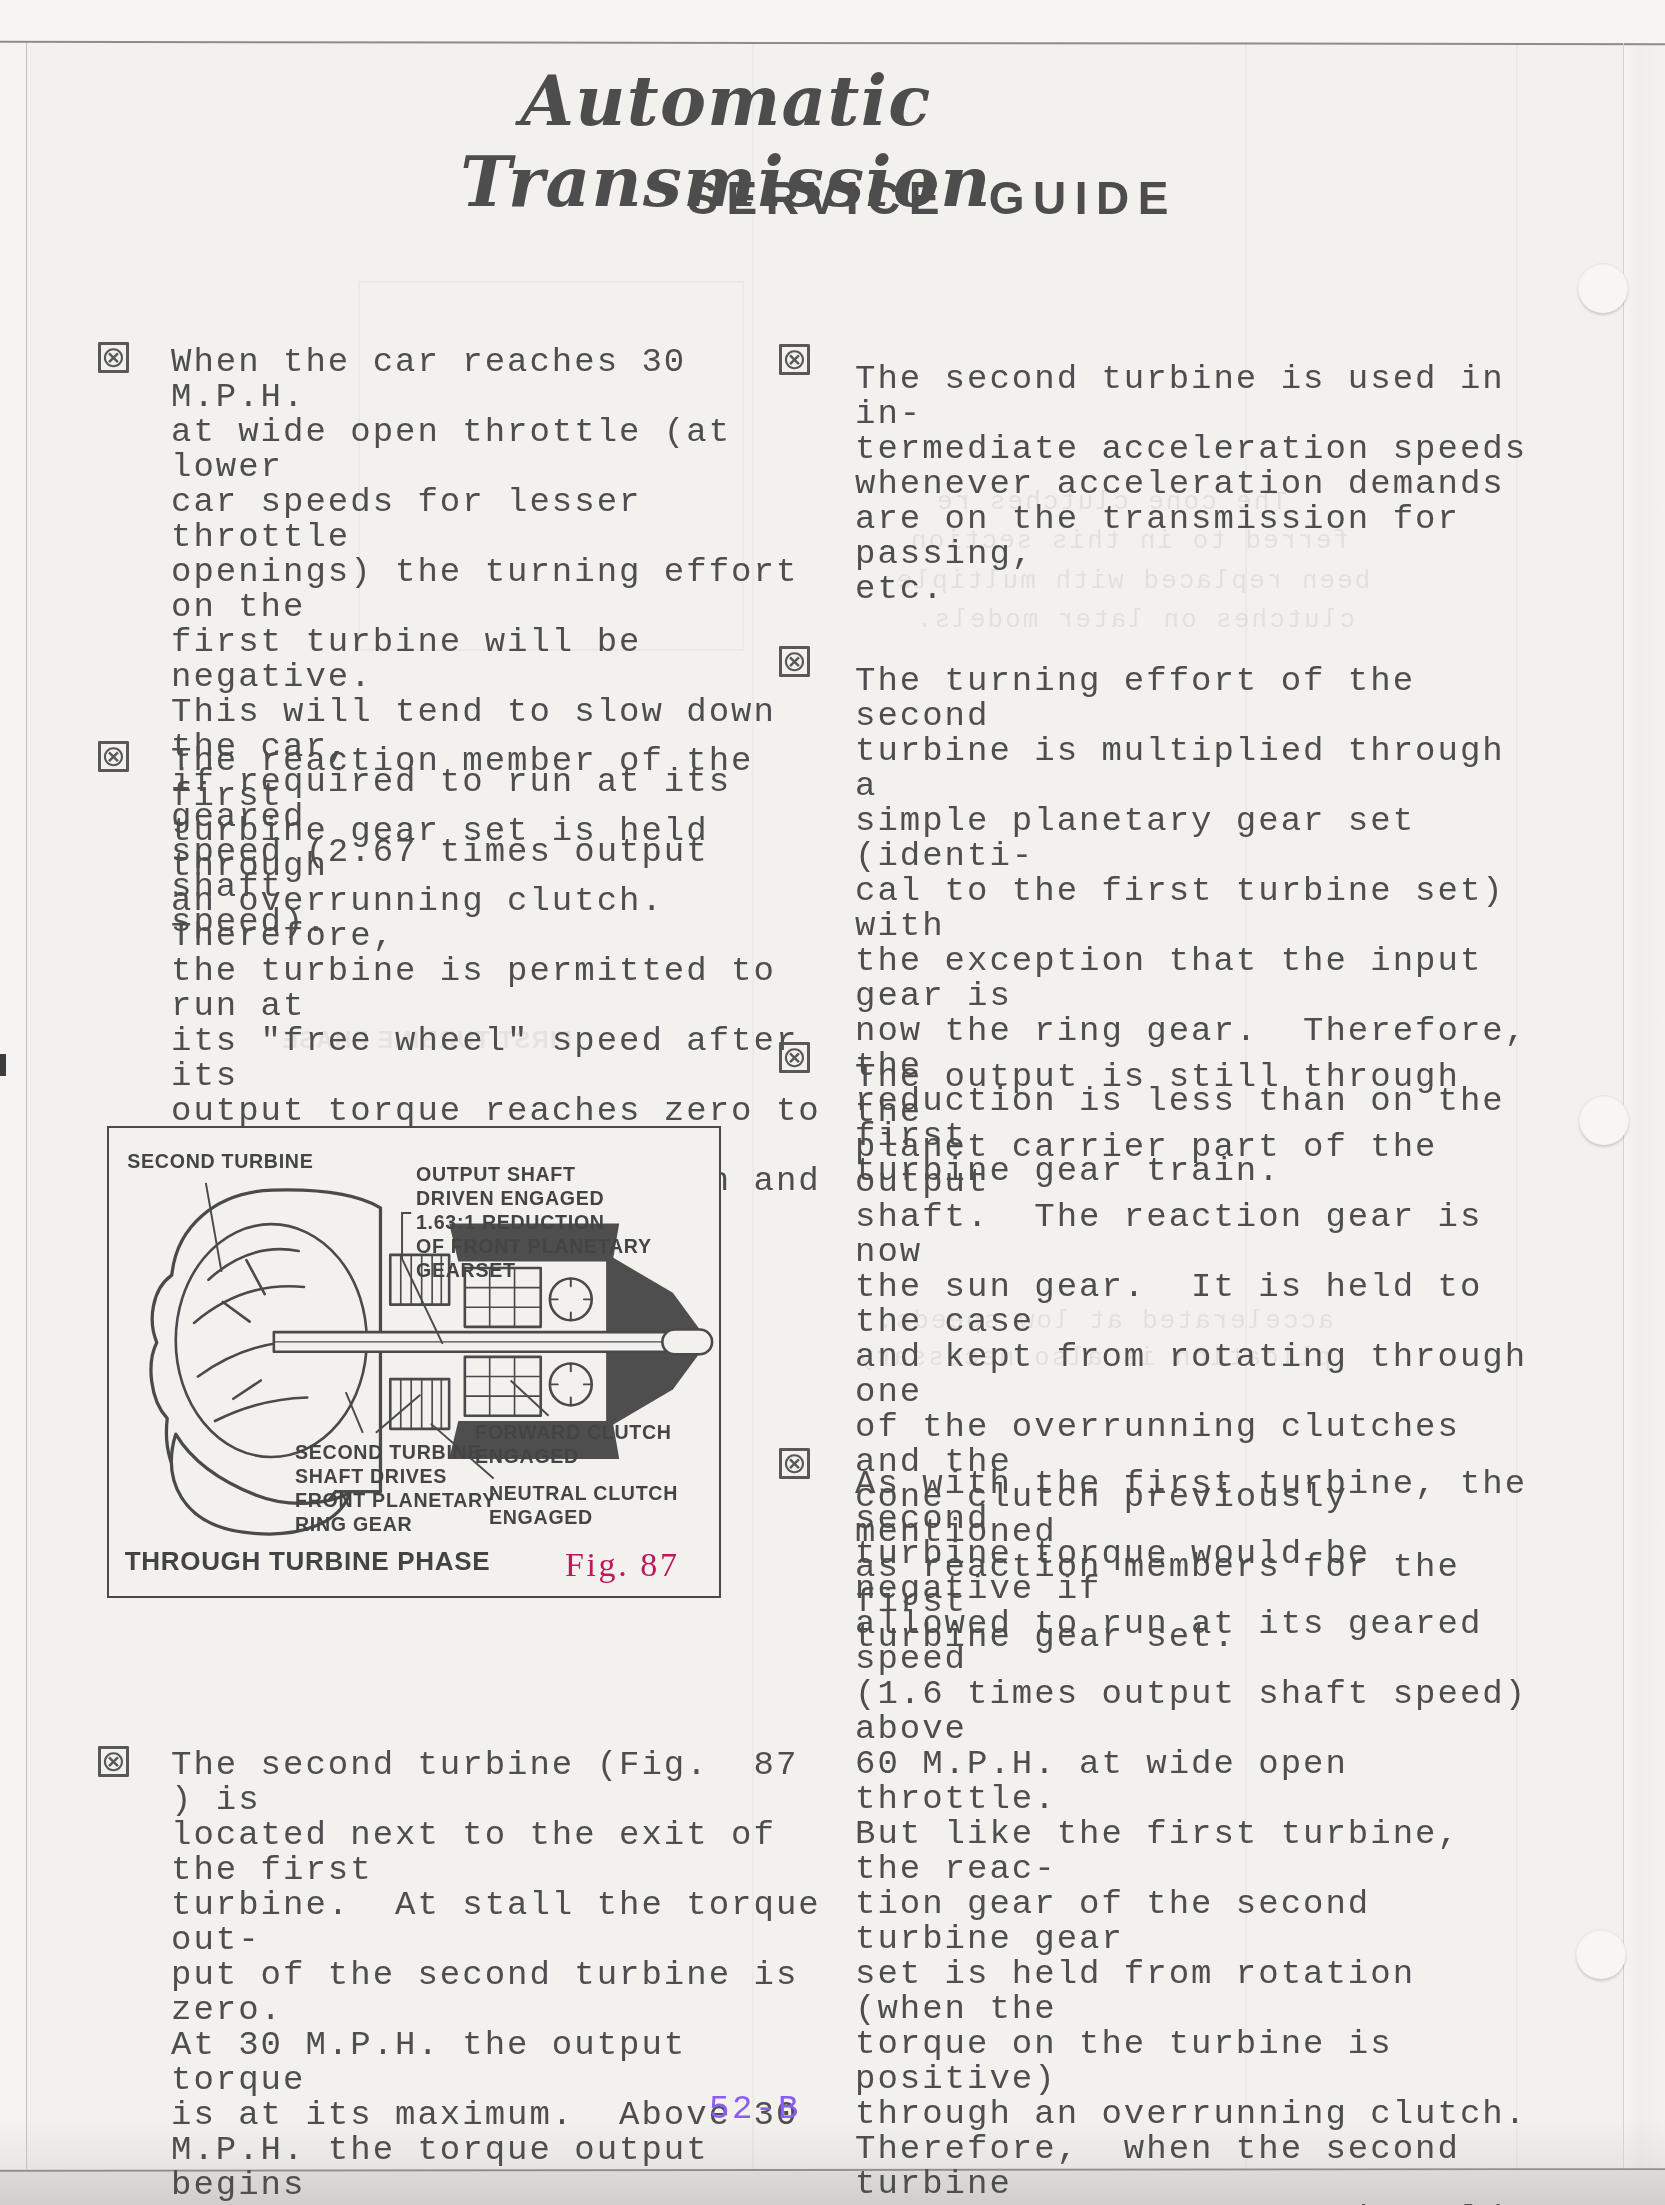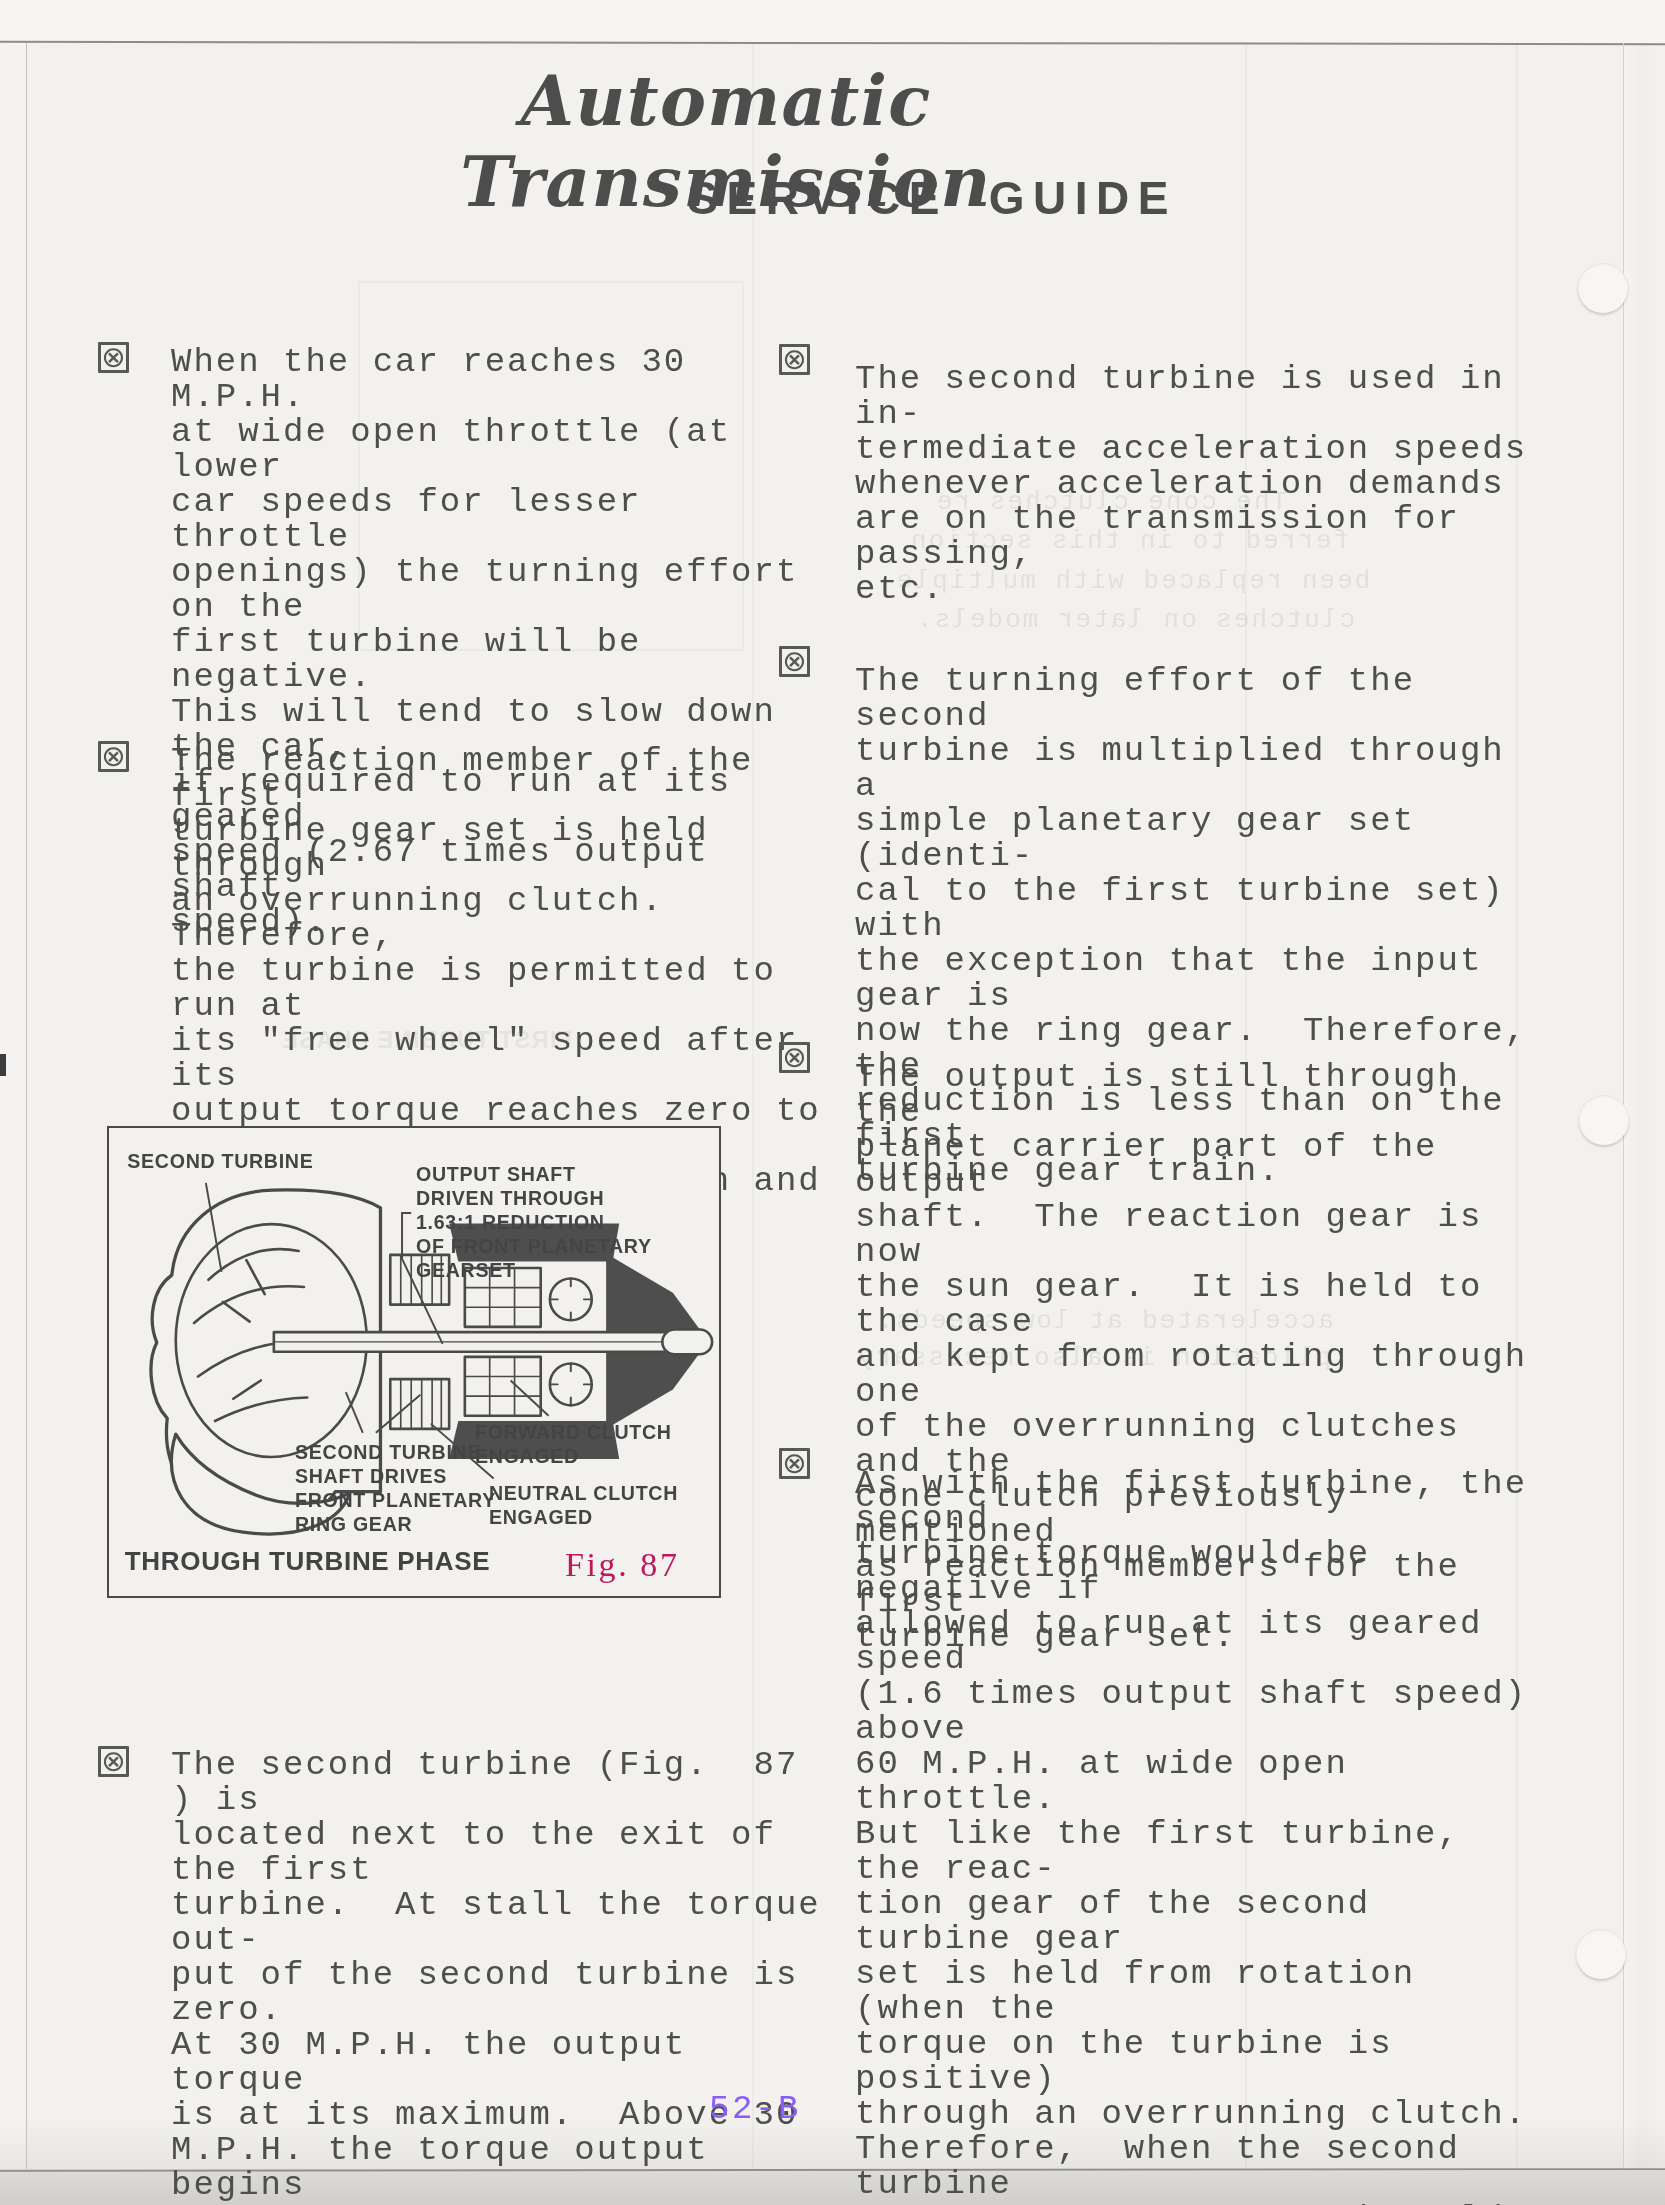--- a/index.html
+++ b/index.html
@@ -217,21 +217,21 @@
         <line x1="148" y1="84" x2="172" y2="220"></line>
         <path d="M 462,130 H 448 V 200 L 510,330"></path>
         <line x1="672" y1="440" x2="614" y2="386"></line>
         <line x1="588" y1="536" x2="492" y2="452"></line>
         <line x1="362" y1="404" x2="388" y2="466"></line>
         <line x1="476" y1="408" x2="408" y2="466"></line>
       </g>
     </svg>
     <div class="flabel" style="left:18.3px;top:21px">SECOND TURBINE</div>
     <div class="flabel" style="left:307px;top:34px">OUTPUT SHAFT
-DRIVEN THROUGH
+DRIVEN ENGAGED
 1.63:1 REDUCTION
 OF FRONT PLANETARY GEARSET</div>
     <div class="flabel" style="left:366px;top:292px">FORWARD CLUTCH
 ENGAGED</div>
     <div class="flabel" style="left:380px;top:353px">NEUTRAL CLUTCH
 ENGAGED</div>
     <div class="flabel" style="left:186px;top:312px">SECOND TURBINE
 SHAFT DRIVES
 FRONT PLANETARY
 RING GEAR</div>

